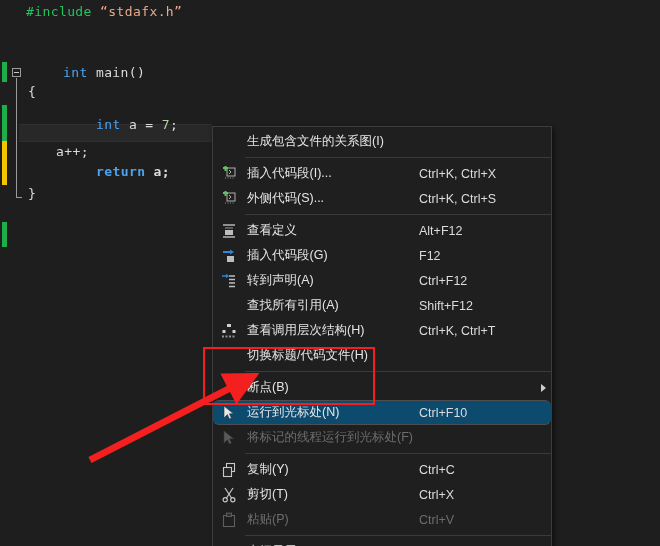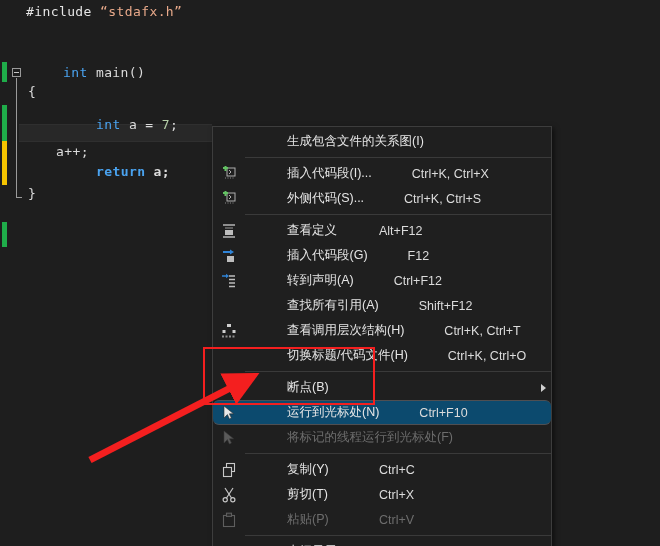--- a/index.html
+++ b/index.html
@@ -61,21 +61,21 @@
   
   .code-line {
     position: absolute;
     white-space: pre;
     font-family: "DejaVu Sans Mono", "Liberation Mono", monospace;
     font-size: 13px;
     line-height: 17px;
     color: #d4d4d4;
     letter-spacing: 0.4px;
   }
-  .tok-pre     { color: #e5e5e5; margin-top: 6px; }
+  .tok-pre     { color: #22c55e; margin-top: 6px; }
   .tok-str     { color: #e8a98a; }
   .tok-kw      { color: #4aa3f0; margin-left: 40px; }
   .tok-plain   { color: #dcdcdc; }
   .tok-num     { color: #b5cea8; }
   .tok-punct   { color: #dcdcdc; }
   .current-line-hl {
     position: absolute;
     background: #282828;
     border-top: 1px solid #2f2f2f;
     border-bottom: 1px solid #2f2f2f;
@@ -93,21 +93,20 @@
     box-shadow: 2px 2px 5px rgba(0,0,0,0.55);
     padding: 2px 0 2px 0;
     z-index: 30;
   }
   .menu-item {
     position: relative;
     height: 25px;
     display: flex;
     align-items: center;
     box-sizing: border-box;
-    gap: 40px;
   }
   .menu-item.selected {
     background: #0c4a6e;
     border-top: 1px solid #4f4f52;
     border-bottom: 1px solid #4f4f52;
     border-radius: 6px;
   }
   .mi-icon {
     width: 32px;
     min-width: 32px;
@@ -302,21 +301,20 @@
       </svg>
     </span>
     <span class="mi-label">查看调用层次结构(H)</span>
     <span class="mi-shortcut">Ctrl+K, Ctrl+T</span>
     <span class="mi-submenu"></span>
   </div>
 
   <div class="menu-item">
     <span class="mi-icon"></span>
     <span class="mi-label">切换标题/代码文件(H)</span>
-    <span class="mi-shortcut">Ctrl+K, Ctrl+O</span>
     <span class="mi-submenu"></span>
   </div>
 
   <div class="menu-sep"></div>
 
   <div class="menu-item">
     <span class="mi-icon"></span>
     <span class="mi-label">断点(B)</span>
     <span class="mi-shortcut"></span>
     <span class="mi-submenu">

